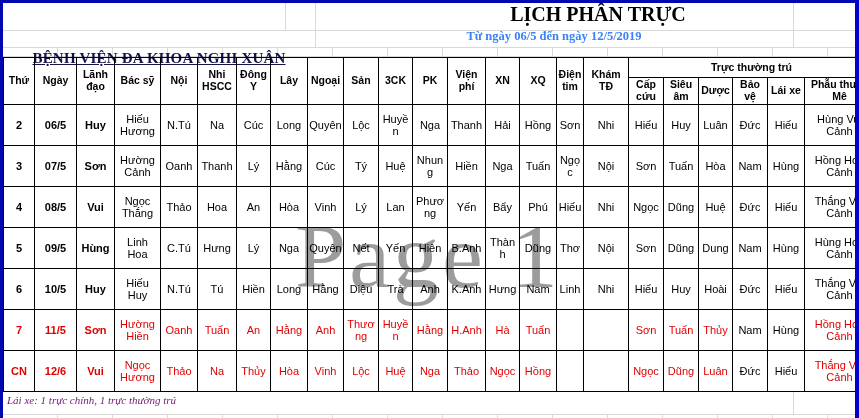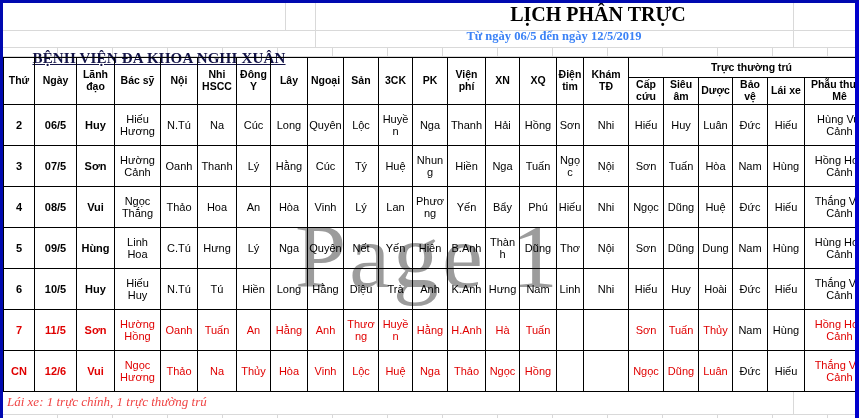--- a/index.html
+++ b/index.html
@@ -53,21 +53,21 @@
   .roster thead tr.r1 { height:20px; }
   .roster thead tr.r2 { height:27px; }
   .roster tbody tr { height:41px; }
   .roster td.boldc { font-weight:bold; }
   .roster td.red { color:#e00000; }
   .roster td.black { color:#000; }
   
   .footer-row { position:relative; height:22px; }
   .footer-note {
     position:absolute; left:4px; top:2px;
-    font-family:"Liberation Serif", serif; font-style:italic; font-size:13px; color:#ef4444;
+    font-family:"Liberation Serif", serif; font-style:italic; font-size:11px; color:#701a75;
   }
   .footer-v { position:absolute; left:790px; top:0; height:22px; width:1px; background:#d9d9d9; }
 </style>
 </head>
 <body>
 
 <div class="page">
 
   <div class="watermark">Page 1</div>
 
@@ -262,21 +262,21 @@
           <td class="black">Huy</td>
           <td class="black">Hoài</td>
           <td class="black">Đức</td>
           <td class="black">Hiếu</td>
           <td class="black">Thắng Vui Cảnh</td>
         </tr>
         <tr>
           <td class="boldc red">7</td>
           <td class="boldc red">11/5</td>
           <td class="boldc red">Sơn</td>
-          <td class="red">Hường Hồng</td>
+          <td class="red">Hường Hiền</td>
           <td class="red">Oanh</td>
           <td class="red">Tuấn</td>
           <td class="red">An</td>
           <td class="red">Hằng</td>
           <td class="red">Anh</td>
           <td class="red">Thương</td>
           <td class="red">Huyền</td>
           <td class="red">Hằng</td>
           <td class="red">H.Anh</td>
           <td class="red">Hà</td>

